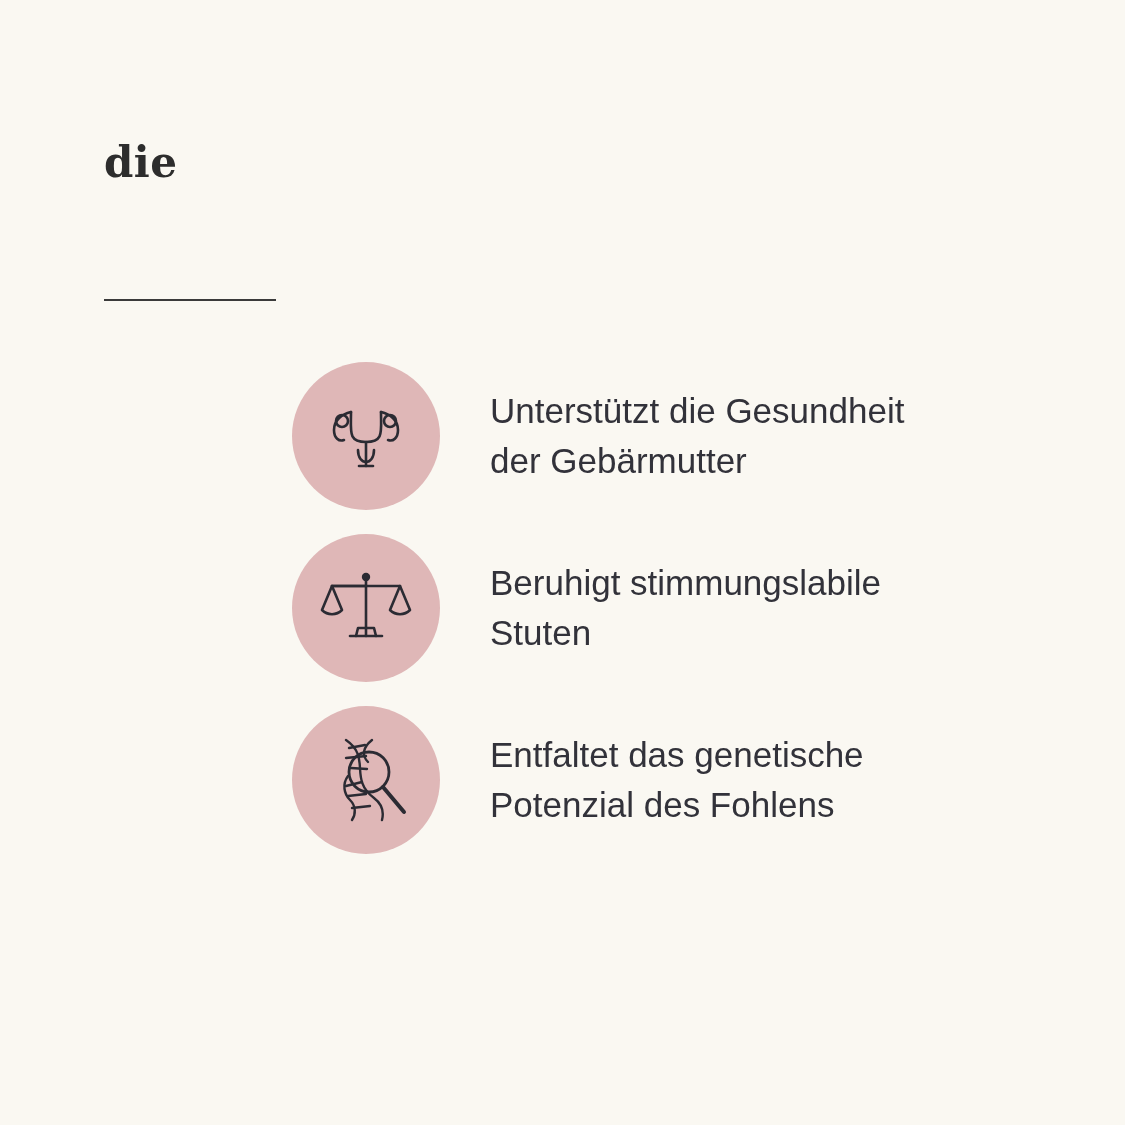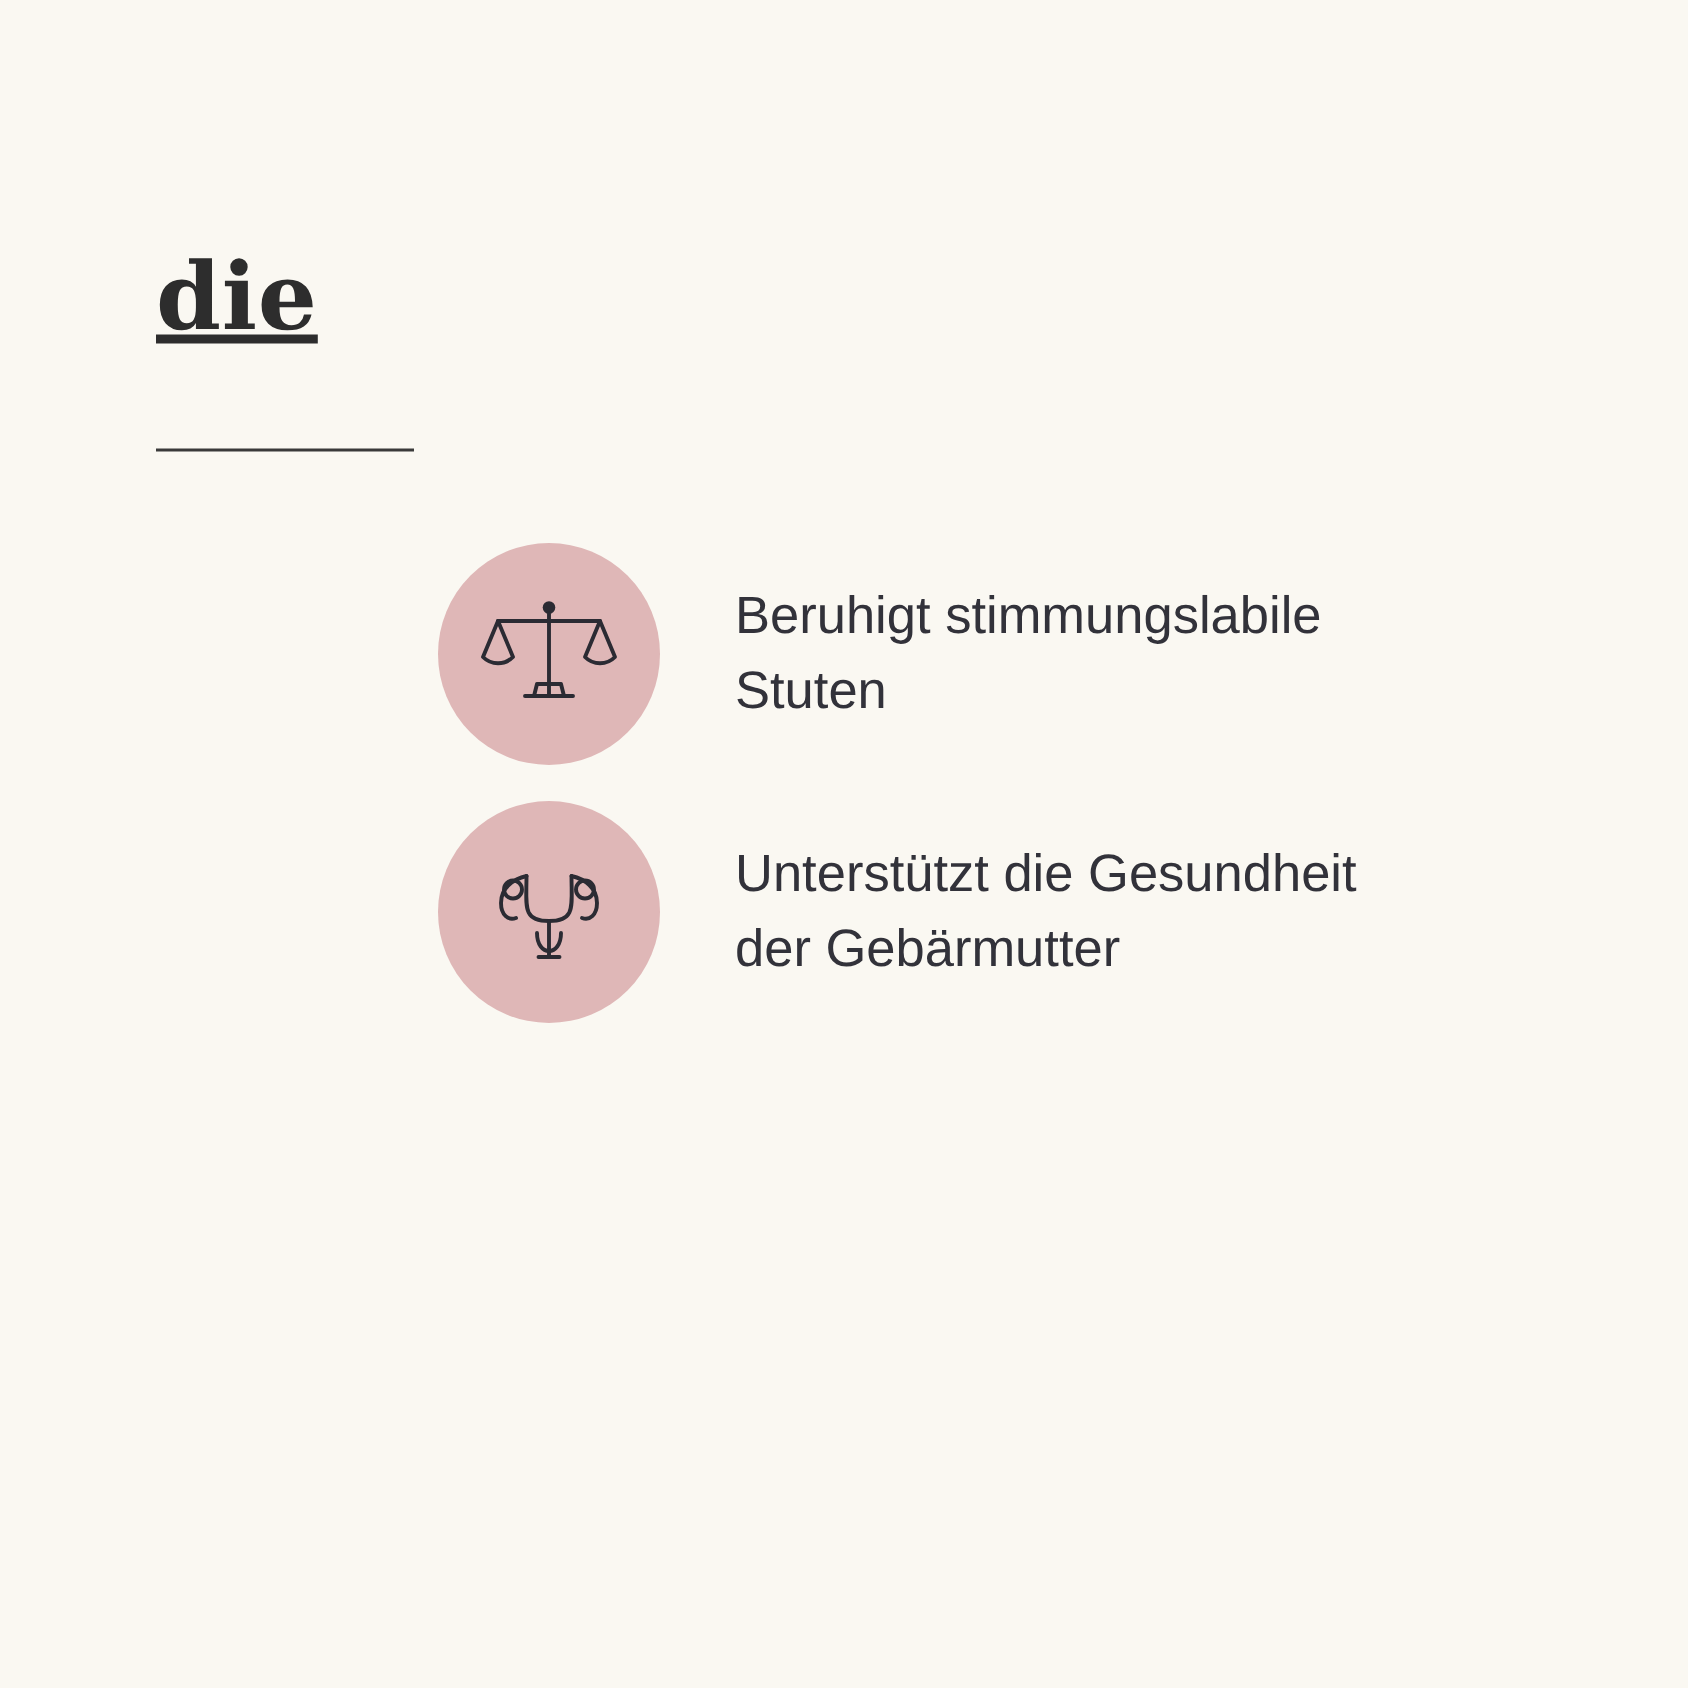--- a/index.html
+++ b/index.html
@@ -24,26 +24,25 @@
   
   .heading-block {
     position: absolute;
     left: 104px;
     top: 88px;
   }
   .heading {
     font-family: "DejaVu Serif", "Liberation Serif", serif;
     font-weight: 700;
     color: #2d2d2d;
-    font-size: 62px;
+    font-size: 42px;
     line-height: 1.18;
     letter-spacing: 0.5px;
     margin: 0;
     white-space: pre-line;
-    text-decoration: underline;
   }
   .heading .line1 { display: block; }
   .heading .line2 { display: block; }
   .rule {
     position: absolute;
     left: 104px;
     top: 299px;
     width: 172px;
     height: 0;
     border-top: 2px solid #3a3a3a;
@@ -97,47 +96,66 @@
       <span class="line1">die</span>
     </h1>
   </div>
   <div class="rule"></div>
 
   <div class="benefits">
 
     <div class="benefit">
       <div class="icon-circle">
         <svg width="96" height="96" viewBox="0 0 96 96" fill="none" stroke="#2b2b33" stroke-width="2.6" stroke-linecap="round" stroke-linejoin="round">
+          <path d="M33 24 C33 44 30 54 48 54 C66 54 63 44 63 24"></path>
+          <path d="M48 54 L48 78"></path>
+          <path d="M41 78 L55 78"></path>
+          <path d="M40 62 C40 70 44 74 48 74 C52 74 56 70 56 62"></path>
+          <path d="M33 24 C24 26 16 32 16 42 C16 50 21 54 26 52"></path>
+          <path d="M63 24 C72 26 80 32 80 42 C80 50 75 54 70 52"></path>
+          <circle cx="24" cy="33" r="6"></circle>
+          <circle cx="72" cy="33" r="6"></circle>
+        </svg>
+      </div>
+      <div class="benefit-text">Unterstützt die Gesundheit
+der Gebärmutter</div>
+    </div>
+
+    <div class="benefit">
+      <div class="icon-circle">
+        <svg width="96" height="96" viewBox="0 0 96 96" fill="none" stroke="#2b2b33" stroke-width="2.6" stroke-linecap="round" stroke-linejoin="round">
           <circle cx="48" cy="17" r="4.2" fill="#2b2b33" stroke="none"></circle>
           <line x1="48" y1="21" x2="48" y2="76"></line>
           <line x1="14" y1="26" x2="82" y2="26"></line>
           <line x1="48" y1="26" x2="14" y2="26"></line>
           <path d="M14 26 L4 50 A 14 14 0 0 0 24 50 Z"></path>
           <path d="M82 26 L72 50 A 14 14 0 0 0 92 50 Z"></path>
           <line x1="32" y1="76" x2="64" y2="76"></line>
           <path d="M38 76 L40 68 L56 68 L58 76"></path>
         </svg>
       </div>
       <div class="benefit-text">Beruhigt stimmungslabile
 Stuten</div>
     </div>
 
+
     <div class="benefit">
       <div class="icon-circle">
-        <svg width="96" height="96" viewBox="0 0 96 96" fill="none" stroke="#2b2b33" stroke-width="2.6" stroke-linecap="round" stroke-linejoin="round">
-          <path d="M33 24 C33 44 30 54 48 54 C66 54 63 44 63 24"></path>
-          <path d="M48 54 L48 78"></path>
-          <path d="M41 78 L55 78"></path>
-          <path d="M40 62 C40 70 44 74 48 74 C52 74 56 70 56 62"></path>
-          <path d="M33 24 C24 26 16 32 16 42 C16 50 21 54 26 52"></path>
-          <path d="M63 24 C72 26 80 32 80 42 C80 50 75 54 70 52"></path>
-          <circle cx="24" cy="33" r="6"></circle>
-          <circle cx="72" cy="33" r="6"></circle>
+        <svg width="96" height="96" viewBox="0 0 96 96" fill="none" stroke="#2b2b33" stroke-width="2.4" stroke-linecap="round" stroke-linejoin="round">
+          <path d="M28 8 C54 26 30 46 56 66 C64 72 66 80 64 88"></path>
+          <path d="M54 8 C44 16 44 24 50 30"></path>
+          <path d="M30 44 C24 52 26 62 32 68 C38 74 38 82 34 88"></path>
+          <line x1="31" y1="16" x2="47" y2="13"></line>
+          <line x1="28" y1="26" x2="48" y2="24"></line>
+          <line x1="33" y1="36" x2="49" y2="37"></line>
+          <line x1="28" y1="54" x2="44" y2="50"></line>
+          <line x1="30" y1="64" x2="48" y2="62"></line>
+          <line x1="34" y1="76" x2="52" y2="74"></line>
+          <circle cx="51" cy="40" r="20" stroke="#2b2b33" stroke-width="2.8" fill="none"></circle>
+          <line x1="65" y1="55" x2="86" y2="80" stroke="#2b2b33" stroke-width="4"></line>
         </svg>
       </div>
-      <div class="benefit-text">Unterstützt die Gesundheit
-der Gebärmutter</div>
+      <div class="benefit-text">Entfaltet das genetische
+Potenzial des Fohlens</div>
     </div>
-
-
 
   </div>
 </div>
 
 </body></html>

